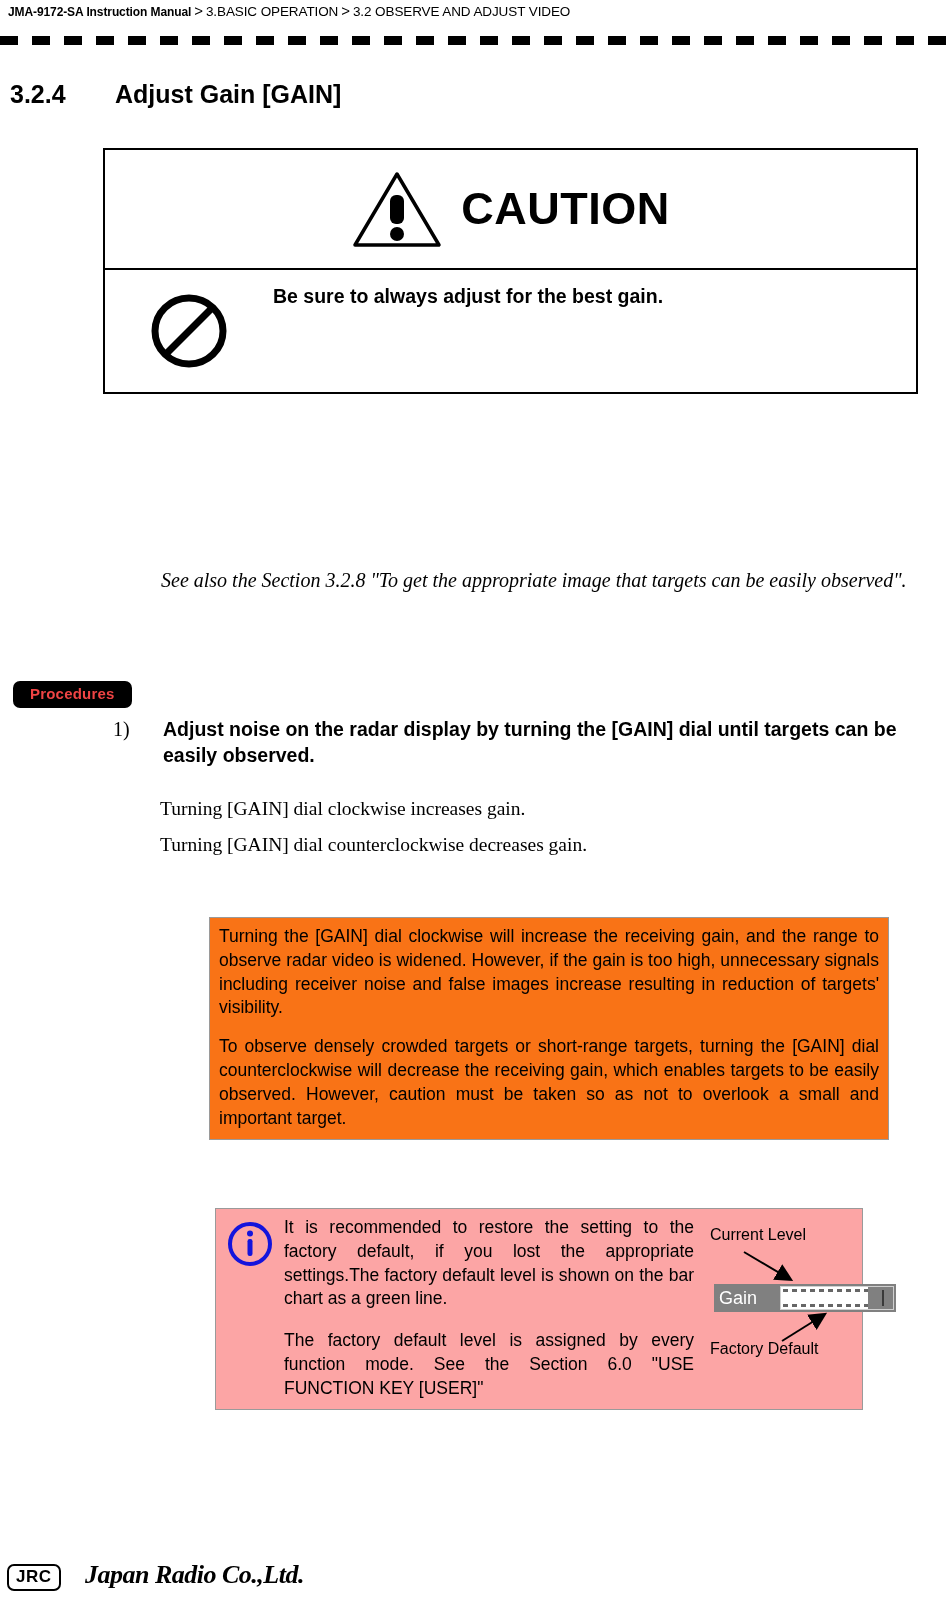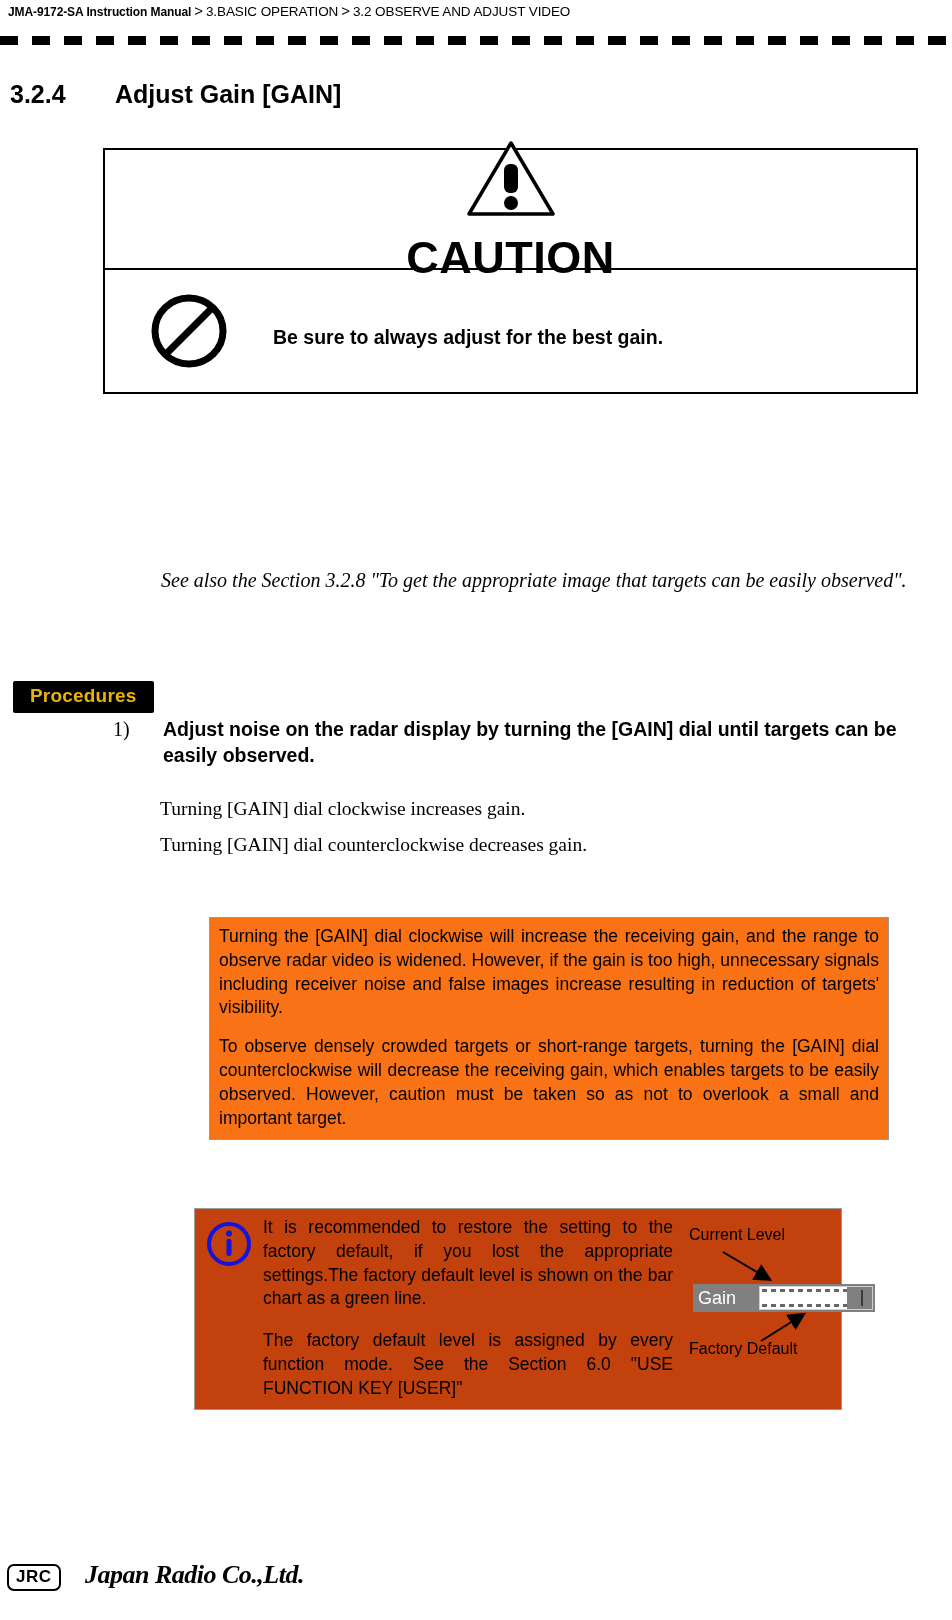--- a/index.html
+++ b/index.html
@@ -70,21 +70,20 @@
     box-sizing: border-box;
     background: #fff;
   }
   .caution-head {
     height: 118px;
     border-bottom: 2px solid #000;
     display: flex;
     align-items: center;
     justify-content: center;
     gap: 18px;
-    flex-direction: column;
   }
   .warn-tri { display:block; }
   .caution-word {
     font-size: 45px;
     font-weight: bold;
     letter-spacing: 0.5px;
     line-height: 1;
     transform: translateY(-1px);
   }
   .caution-body {
@@ -102,44 +101,44 @@
   .caution-texts {
     flex: 1;
     padding-right: 22px;
   }
   .caution-para {
     font-size: 19.5px;
     font-weight: bold;
     line-height: 1.30;
     margin: 0 0 16px 0;
   }
-  .caution-para:last-child { margin-bottom: 0; margin-top: 41px; }
+  .caution-para:last-child { margin-bottom: 0; }
 
   
   .see-also {
     position: absolute;
     left: 113px; top: 566px;
     width: 810px;
     font-family: "Liberation Serif", serif;
     font-style: italic;
     font-size: 20px;
     line-height: 1.45;
     margin-left: 48px;
   }
 
   
   .procedures-badge {
     position: absolute;
     left: 13px; top: 681px;
     background: #000;
-    color: #eab308;
-    font-size: 19px;
+    color: #ef4444;
+    font-size: 15px;
     font-weight: bold;
     padding: 4px 17px 6px 17px;
-    border-radius: 2px;
+    border-radius: 7px;
     letter-spacing: 0.2px;
   }
 
   
   .step-row {
     position: absolute;
     left: 113px; top: 716px;
     width: 812px;
     display: flex;
   }
@@ -180,25 +179,25 @@
     font-size: 17.5px;
     line-height: 1.36;
     text-align: justify;
     margin: 0;
   }
   .note-para + .note-para { margin-top: 15px; }
 
   
   .info-box {
     position: absolute;
-    left: 194px; top: 1208px;
+    left: 215px; top: 1208px;
     width: 648px;
     border: 1px solid #9a9a9a;
     box-sizing: border-box;
-    background: #c2410c;
+    background: #fca5a5;
     display: flex;
     padding: 7px 0 8px 0;
   }
   .info-icon-cell {
     flex: 0 0 68px;
     display: flex;
     justify-content: center;
     align-items: flex-start;
     padding-top: 4px;
   }

